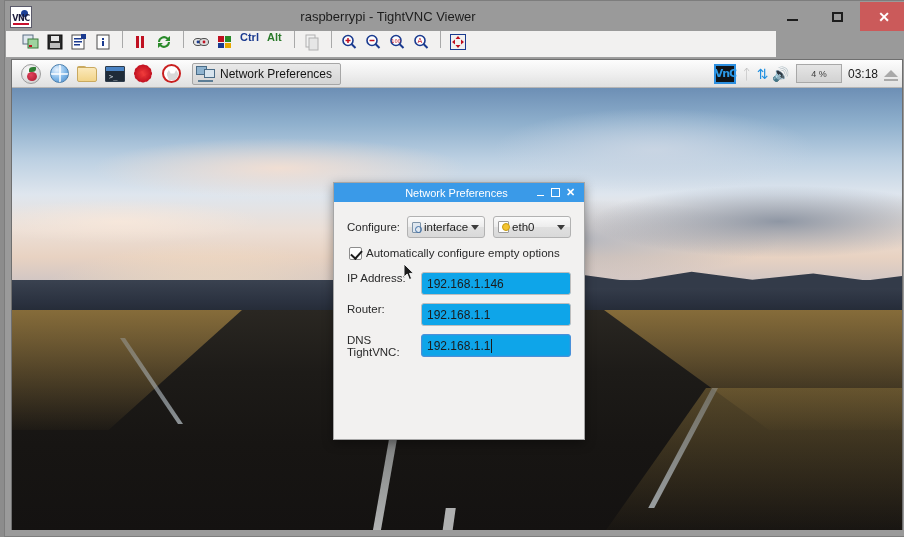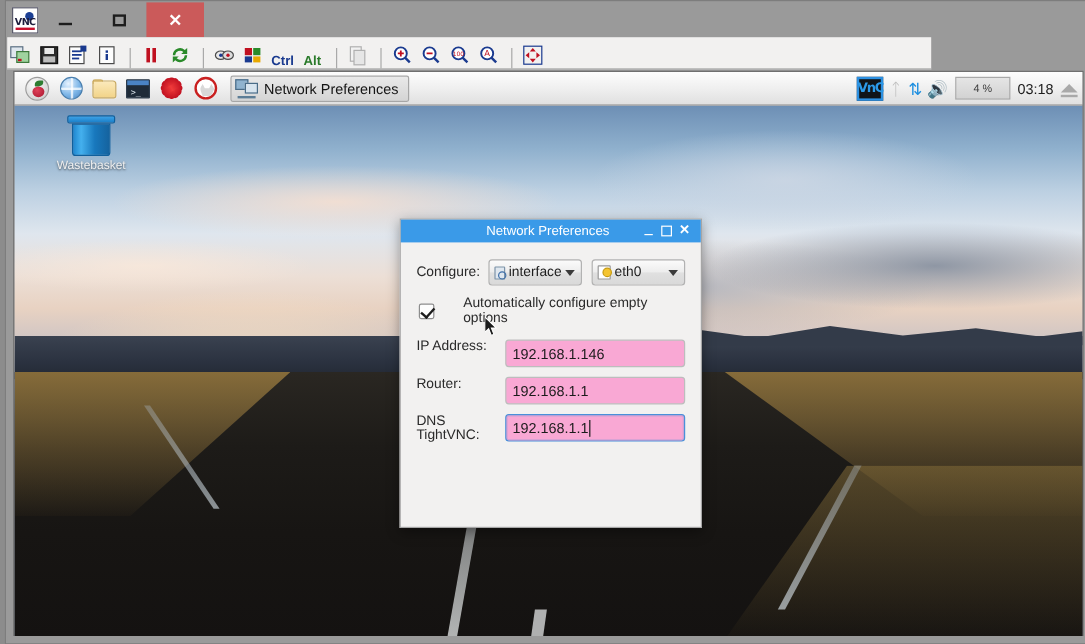--- a/index.html
+++ b/index.html
@@ -66,21 +66,21 @@
   .wbtn .glyph-max { display:block; width:11px; height:10px; border:2px solid #1d1d1d; }
   #btn-close { background: #cb5a5a; width: 48px; }
   #btn-close .glyph-x { color:#ffffff; font-size:14px; font-weight:bold; line-height:1; }
 
   
   #toolbar {
     position: absolute; left: 1px; top: 30px;
     width: 770px; height: 27px;
     background: #f2f1f0;
     border-bottom: 1px solid #9f9f9f;
-    display: flex; align-items: flex-end; padding-left: 0;
+    display: flex; align-items: flex-start; padding-left: 14px;
   }
   .tb-item {
     width: 22px; height: 22px; margin-right: 2px;
     display: flex; align-items: center; justify-content: center;
     position: relative;
   }
   .tb-sep { width: 1px; height: 17px; background: #a9a9a9; margin: 0 6px; }
   .tb-text { font-size: 11px; font-weight: bold; margin-right: 4px; padding: 0 2px; }
   .tb-ctrl { color: #1a3a8f; }
   .tb-alt  { color: #2a7a2a; }
@@ -361,36 +361,36 @@
   .ico-eth{
     width:11px;height:12px;background:#ffffff;border:1px solid #9a9a9a;border-radius:1px;
     position:relative;
   }
   .ico-eth:after{
     content:"";position:absolute;left:3px;top:1px;width:6px;height:6px;border-radius:50%;
     background:#f4c430;border:1px solid #c79b10;
   }
 
   
-  #chk-row{ margin:3px 0 12px 2px; display:flex; align-items:center; gap:24px; }
+  #chk-row{ margin:3px 0 12px 2px; display:flex; gap:4px; }
   .checkbox{
     width:13px;height:13px;background:#fdfdfd;border:1px solid #8d8d8d;border-radius:2px;
     position:relative; flex:0 0 auto;
   }
   .checkbox.checked:after{
     content:""; position:absolute; left:3px; top:0px; width:5px; height:9px;
     border:solid #1c1c1c; border-width:0 2px 2px 0; transform:rotate(42deg);
   }
   #chk-label{ font-size:11.5px; color:#2a2a2a; }
 
   
   .field-row{ display:flex; margin-bottom:8px; }
   .field-row .lbl{ width:74px; flex:0 0 auto; }
   .textbox{
-    flex:1 1 auto; height:23px; background:#f9a8d4;
+    flex:1 1 auto; height:23px; background:#0ea5e9;
     border:1px solid #bdbdbd; border-radius:3px;
     display:flex; align-items:center; padding:0 5px;
     font-size:12px; color:#1b1b1b; position:relative;
   }
   .textbox.focused{ border:1px solid #4a90d9; box-shadow:0 0 0 1px rgba(74,144,217,.25) inset; }
   .caret{
     display:inline-block; width:1px; height:14px; background:#1b1b1b; margin-left:1px;
   }
 
   
@@ -417,20 +417,21 @@
 <body>
 
 <div id="vnc-window">
 
   <div id="titlebar">
     <div id="vnc-logo">
       <div class="vdots"></div>
       <div class="vtext">VNC</div>
       <div class="vbar"></div>
     </div>
+    <div id="window-title">raspberrypi - TightVNC Viewer</div>
     <div class="wbtns">
       <div class="wbtn">
           <span class="glyph-min"></span>
         </div>
       <div class="wbtn">
           <span class="glyph-max"></span>
         </div>
       <div class="wbtn" id="btn-close">
         <span class="glyph-x">✕</span>
       </div>
@@ -572,27 +573,20 @@
       <div id="horizon"></div>
       <div id="road"></div>
       <div class="verge" id="verge-l"></div>
       <div class="verge" id="verge-r"></div>
       <div id="verge-r2"></div>
       <div class="lane" id="lane-left"></div>
       <div class="lane" id="lane-right"></div>
       <div class="lane" id="lane-center"></div>
       <div class="lane" id="lane-bottom"></div>
 
-      <div id="wastebasket">
-        <div class="bin">
-          <div class="lid"></div>
-          <div class="body"></div>
-        </div>
-        <div id="wb-label">Wastebasket</div>
-      </div>
     </div>
 
     <div id="rpi-taskbar">
       <div class="tray-left">
 
         <div class="launcher">
           <div class="ico-raspberry"></div>
         </div>
         <div class="launcher">
           <div class="ico-globe"></div>

